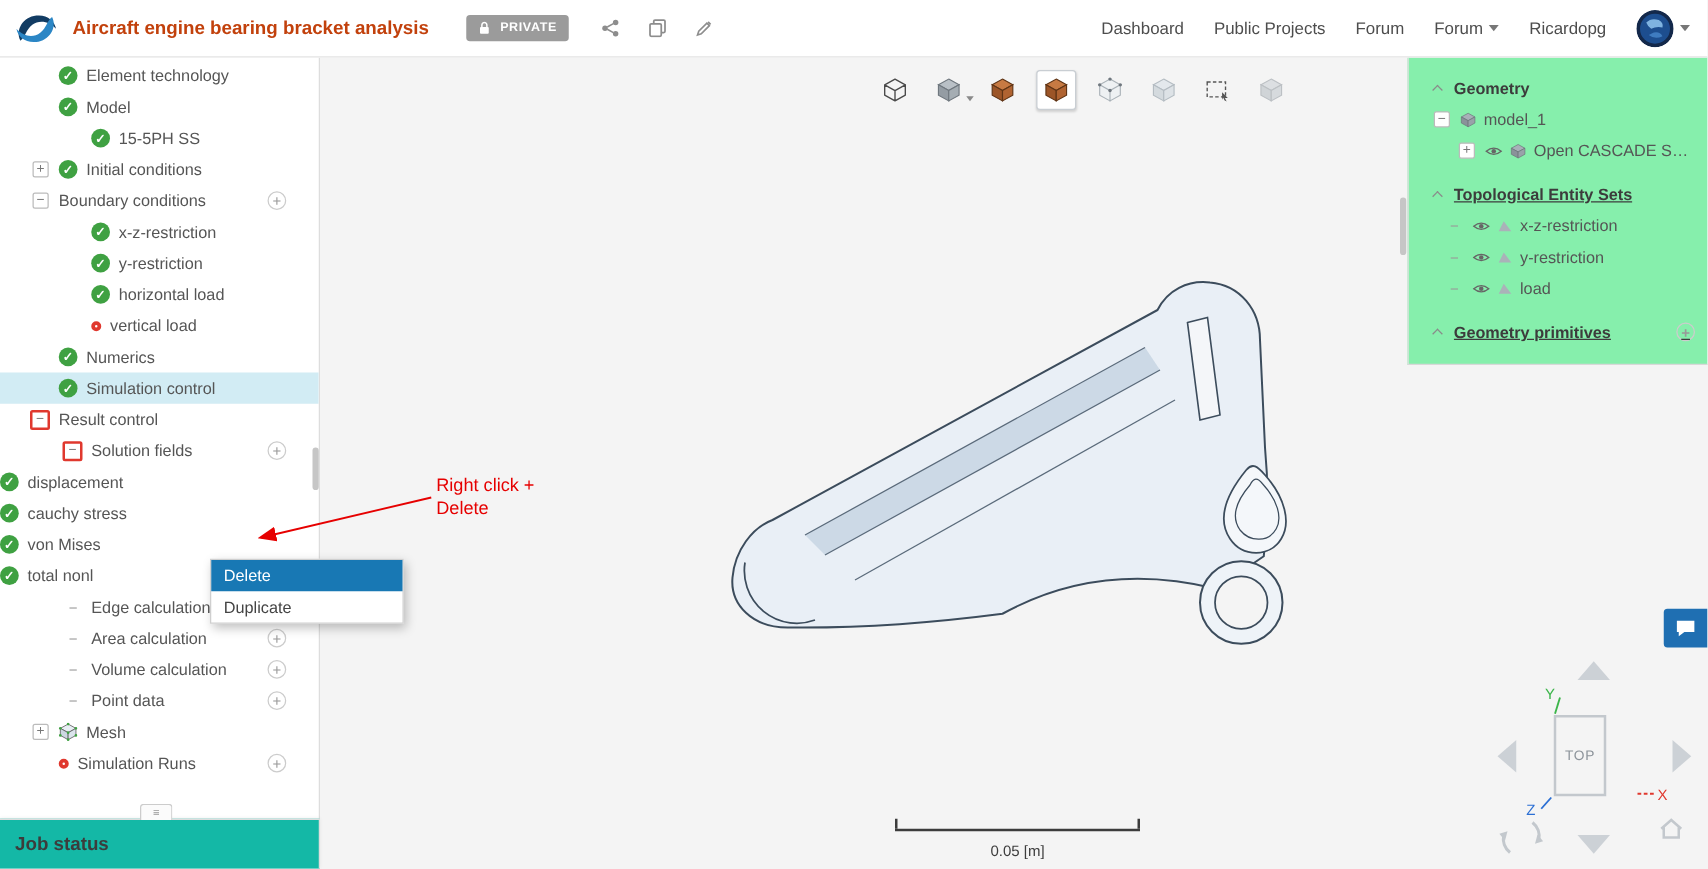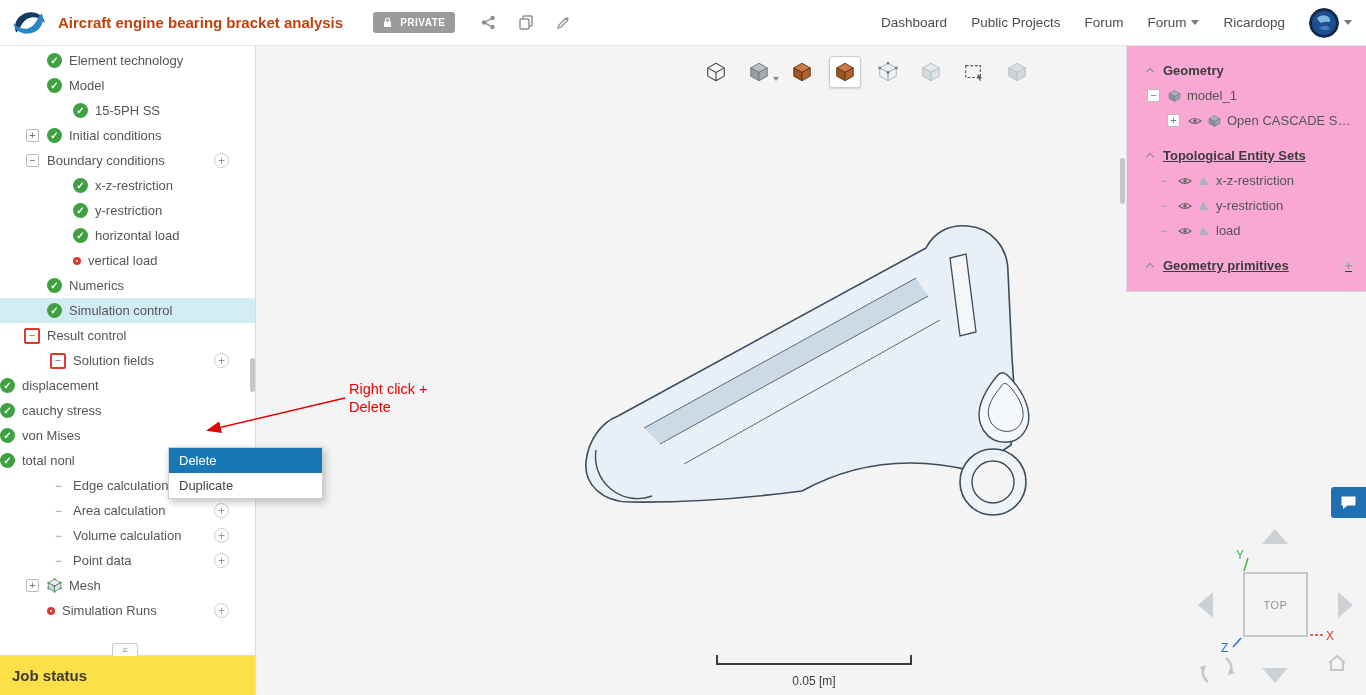--- a/index.html
+++ b/index.html
@@ -71,46 +71,46 @@
   
   .model { position:absolute; left:560px; top:210px; z-index:2; }
   .scalebar { position:absolute; left:716px; top:657px; width:196px; height:8px;
     border-bottom:2px solid #3c3c3c; z-index:2; }
   .scalebar::before, .scalebar::after { content:""; position:absolute; bottom:0; width:2px; height:8px; background:#3c3c3c; }
   .scalebar::before { left:0; } .scalebar::after { right:0; }
   .scalelabel { position:absolute; left:716px; top:674px; width:196px; text-align:center;
     font-size:12px; color:#3c3c3c; z-index:2; }
 
   
-  .rpanel { position:absolute; top:46px; right:0; width:240px; height:246px; background:#f9a8d4;
+  .rpanel { position:absolute; top:46px; right:0; width:240px; height:246px; background:#86efac;
     border-left:1px solid #e0e0e0; border-bottom:1px solid #d8d8d8; z-index:10; padding-top:12px;
     font-size:13px; color:#555; }
   .rp-row { display:flex; align-items:center; height:25px; padding:0 10px 0 20px; white-space:nowrap; cursor:pointer; }
   .rp-head { font-weight:700; color:#3c3c3c; }
   .chev { flex:none; width:6px; height:6px; border-left:1.5px solid #8a8a8a; border-top:1.5px solid #8a8a8a;
     transform:rotate(45deg); margin-right:10px; margin-top:3px; }
   .rp-ic { flex:none; margin-right:6px; display:flex; align-items:center; }
   .sect-gap { margin-top:10px;text-decoration:underline; }
   .rp-lbl { overflow:hidden; text-overflow:ellipsis; }
 
   
   .sb1 { position:absolute; left:250px; top:358px; width:5px; height:34px; background:#c6c6c6; border-radius:3px; z-index:12; cursor:pointer; }
   .sb2 { position:absolute; left:1120px; top:158px; width:5px; height:46px; background:#c6c6c6; border-radius:3px; z-index:12; cursor:pointer; }
   .chat { position:absolute; left:1331px; top:487px; width:35px; height:31px; background:#1f6fb2;
     border-radius:3px 0 0 3px; display:flex; align-items:center; justify-content:center; z-index:15; cursor:pointer; }
-  .jobbar { position:absolute; left:0; top:655px; width:256px; height:40px; background:#fde047;
+  .jobbar { position:absolute; left:0; top:655px; width:256px; height:40px; background:#14b8a6;
     border-top:1px solid #ddd; border-right:1px solid #ddd; z-index:20; display:flex; align-items:center;
     padding-left:12px; font-size:15px; font-weight:700; color:#3c3c3c; box-shadow:0 -1px 3px rgba(0,0,0,.06); }
   .collapse-tab { position:absolute; left:112px; top:643px; width:26px; height:13px; background:#fbfbfb;
     border:1px solid #ccc; border-bottom:none; border-radius:3px 3px 0 0; z-index:21; display:flex;
     align-items:center; justify-content:center; font-size:9px; color:#999; cursor:pointer; line-height:1; }
 
   
   .navcube { position:absolute; left:1190px; top:525px; width:176px; height:170px; z-index:3; }
-  .nc-square { position:absolute; left:53px; top:47px; width:65px; height:65px; border:2px solid #c3c8cd;
+  .nc-square { position:absolute; left:53px; top:47px; width:42px; height:65px; border:2px solid #c3c8cd;
     display:flex; align-items:center; justify-content:center; font-size:11px; letter-spacing:.5px;
     color:#8d949b; cursor:pointer; }
   .tri { position:absolute; width:0; height:0; cursor:pointer; }
   .tri-up   { left:72px;  top:4px;   border-left:13px solid transparent; border-right:13px solid transparent; border-bottom:15px solid #ccd1d6; }
   .tri-down { left:72px;  top:143px; border-left:13px solid transparent; border-right:13px solid transparent; border-top:15px solid #ccd1d6; }
   .tri-left { left:8px;   top:67px;  border-top:13px solid transparent; border-bottom:13px solid transparent; border-right:15px solid #ccd1d6; }
   .tri-right{ left:148px; top:67px;  border-top:13px solid transparent; border-bottom:13px solid transparent; border-left:15px solid #ccd1d6; }
   .nc-rotate { position:absolute; left:8px; top:126px; cursor:pointer; }
   .nc-home { position:absolute; left:136px; top:128px; cursor:pointer; }
   .nc-axes { position:absolute; left:0; top:0; pointer-events:none; }

